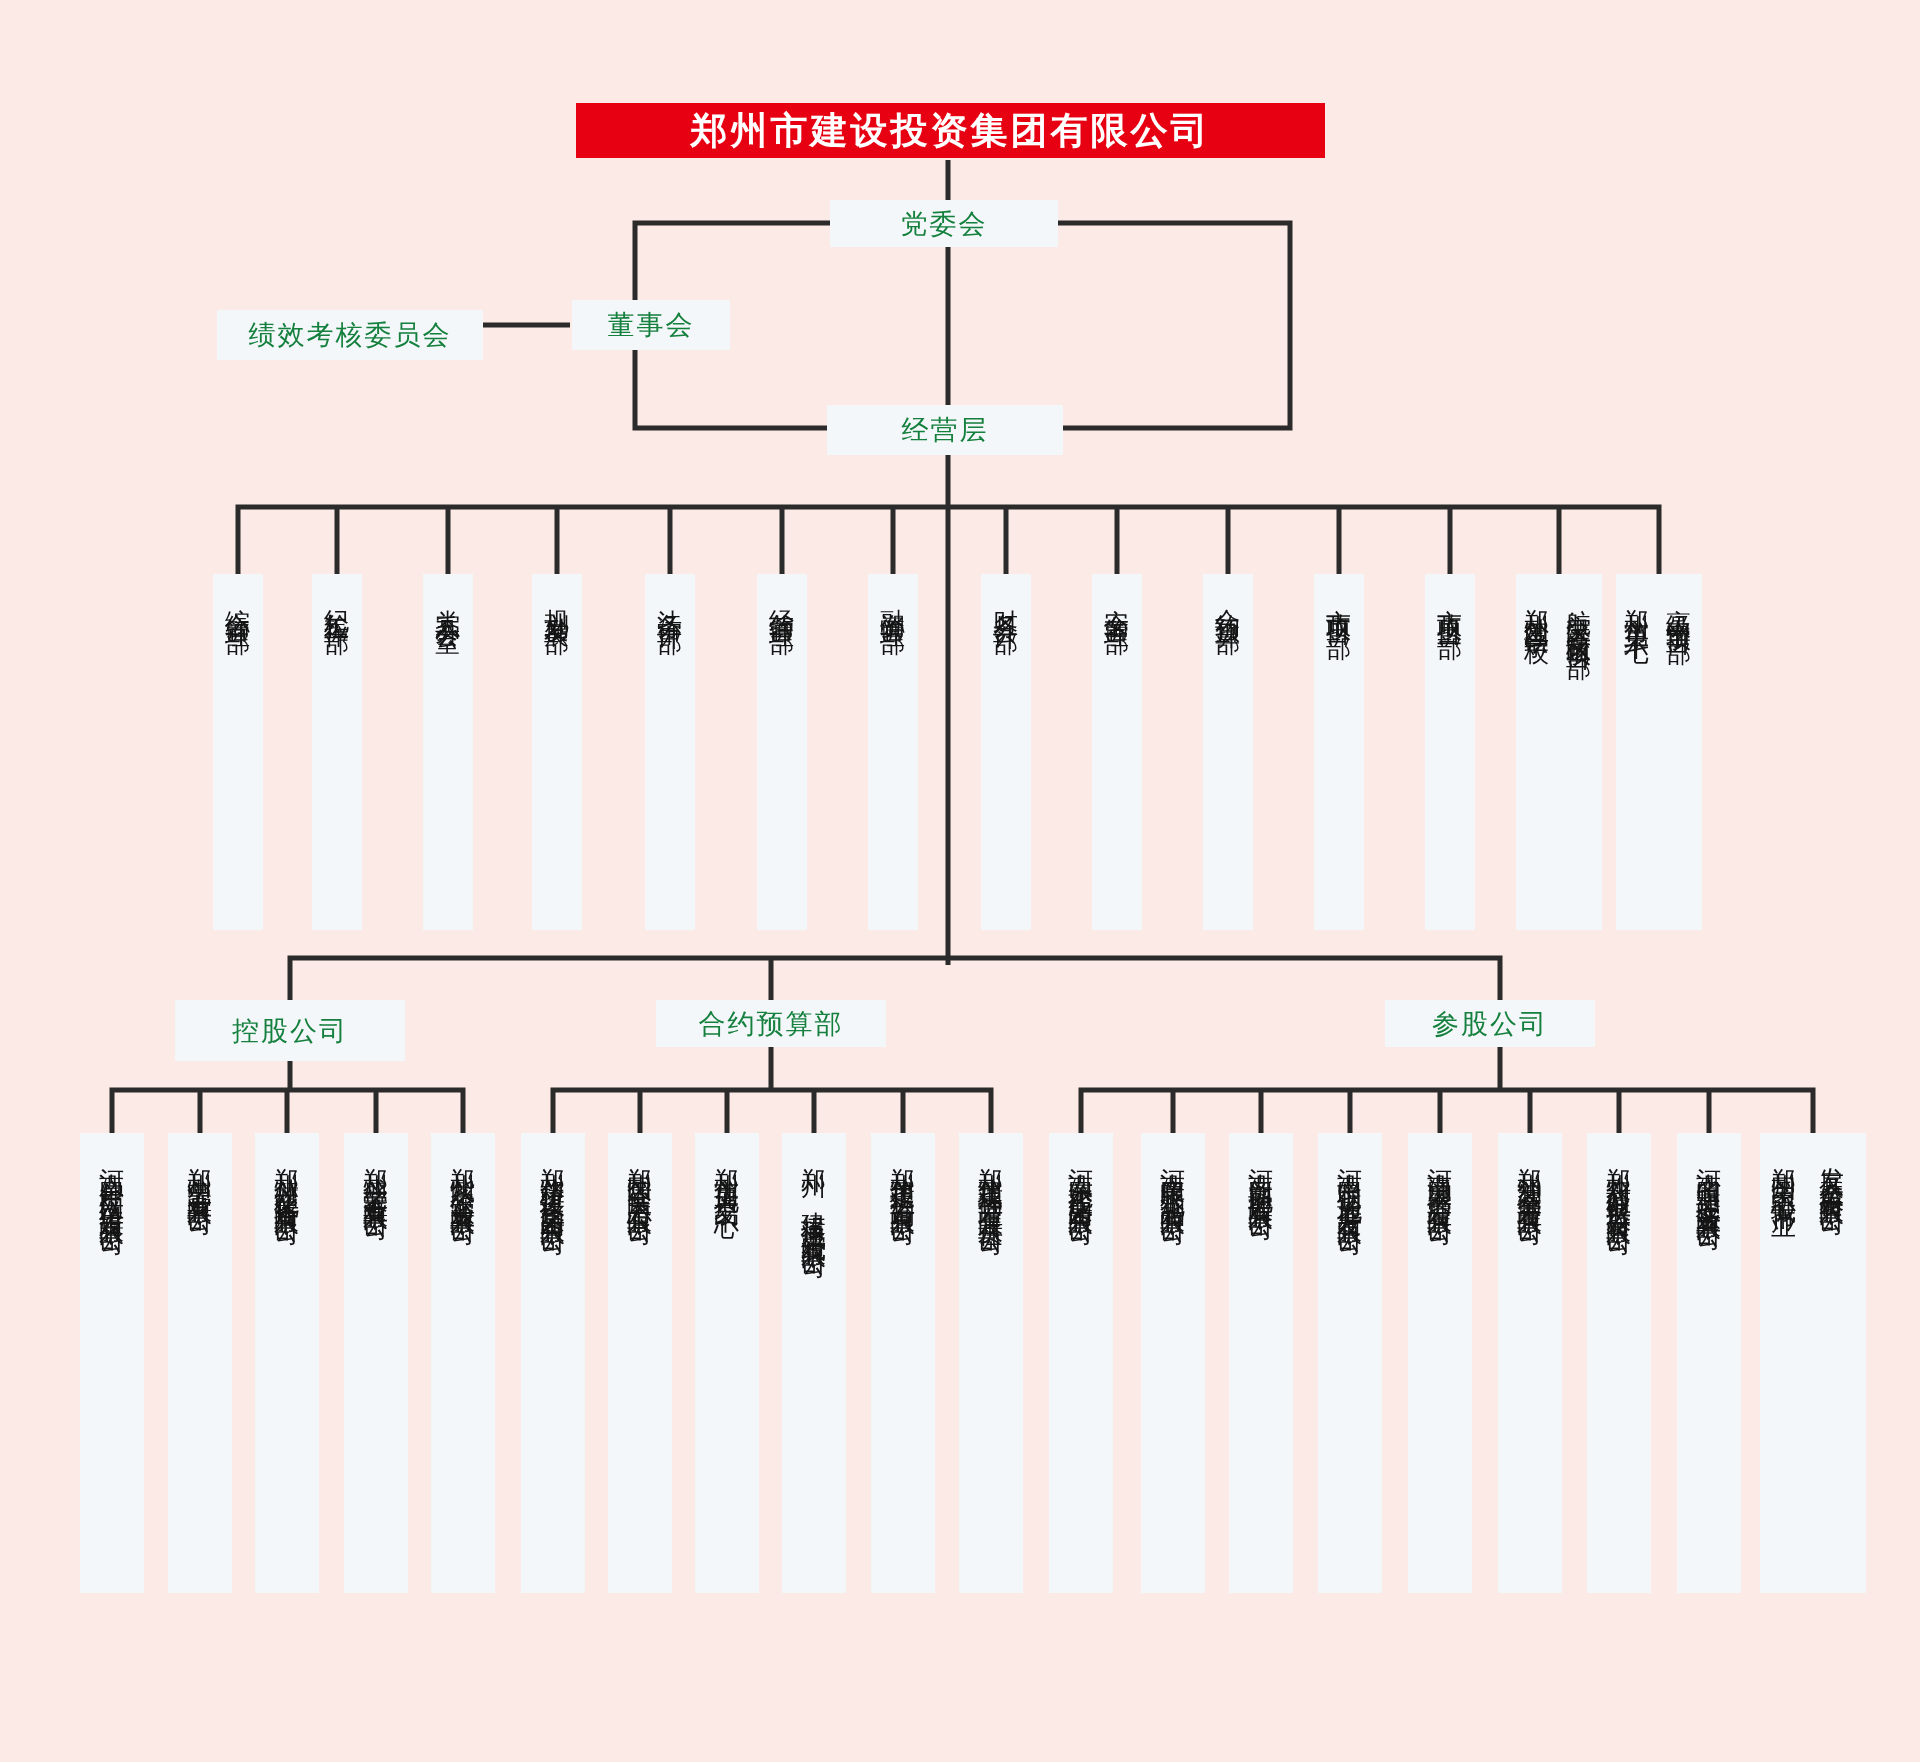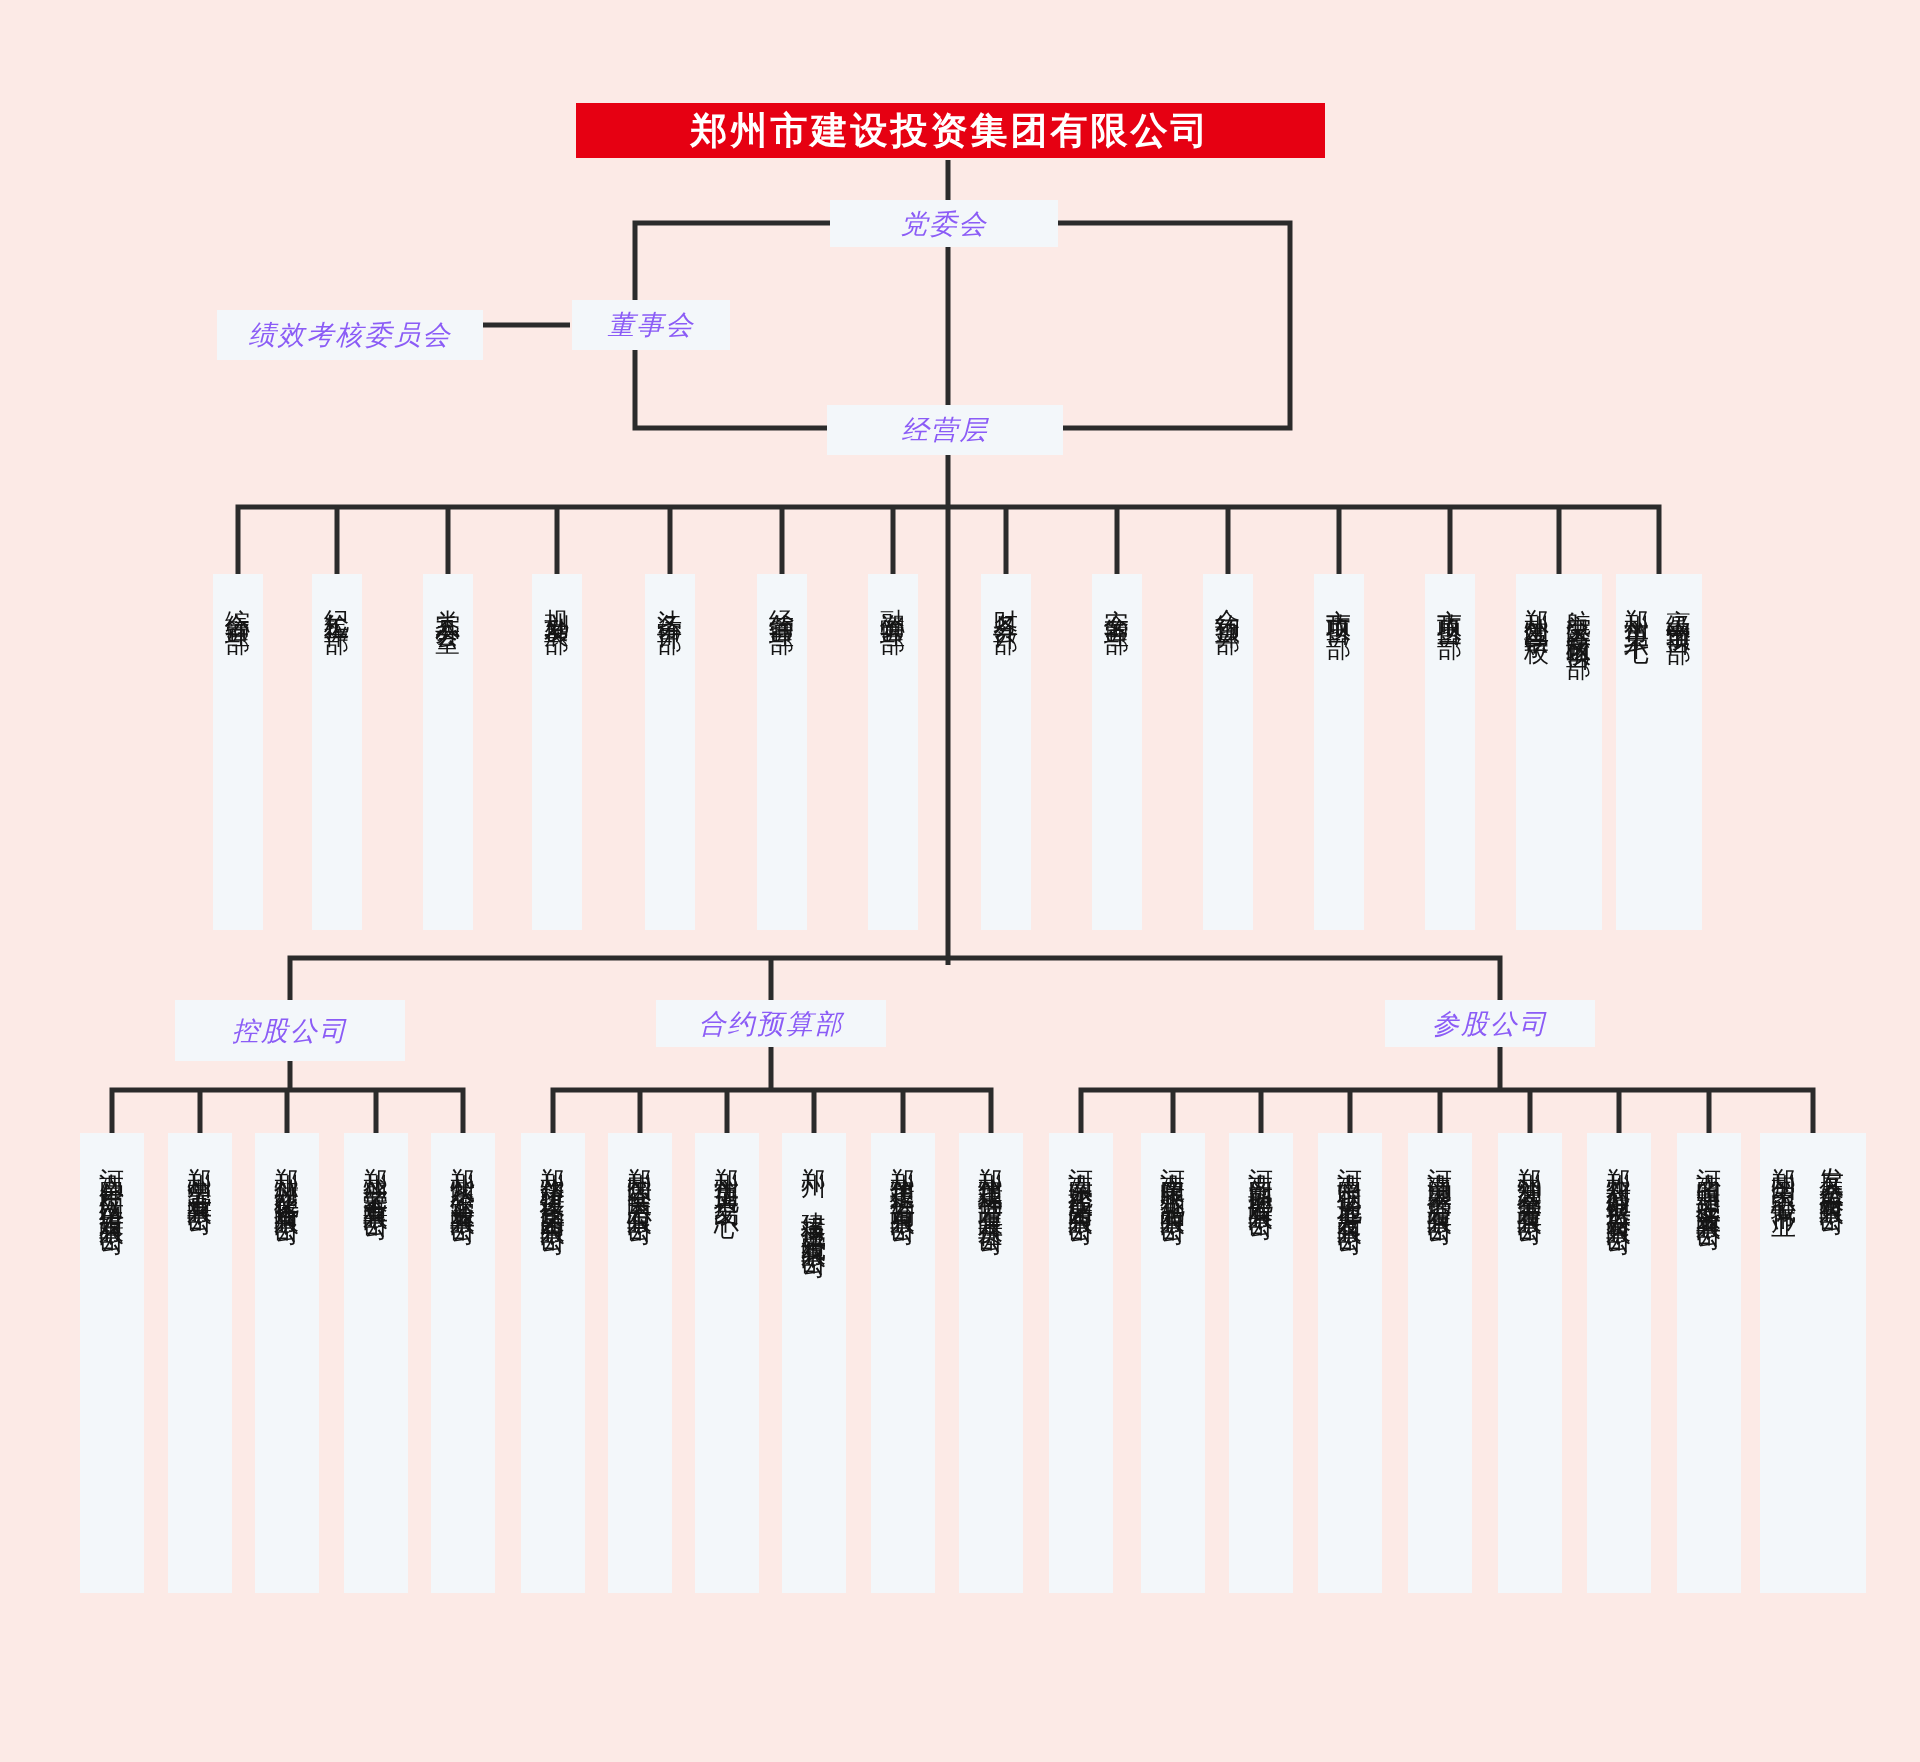--- a/index.html
+++ b/index.html
@@ -1,22 +1,22 @@
 <!DOCTYPE html>
 <html><head>
 <meta charset="utf-8">
 <style>
   html,body{margin:0;padding:0;}
   body{font-family:"Liberation Sans", sans-serif;}
   #stage{position:relative;width:1920px;height:1762px;background:#fceae6;overflow:hidden;}
   #wires{position:absolute;left:0;top:0;z-index:1;}
   .node{
-    position:absolute;z-index:2;background:#f3f7fa;color:#8b5cf6;
+    position:absolute;z-index:2;background:#f3f7fa;color:#15803d;
     display:flex;align-items:center;justify-content:center;
-    font-size:27px;letter-spacing:2px;white-space:nowrap;font-style:italic;
+    font-size:27px;letter-spacing:2px;white-space:nowrap;
   }
   .root{
     position:absolute;z-index:3;background:#e60012;color:#ffffff;
     display:flex;align-items:center;justify-content:center;
     font-size:37px;font-weight:bold;letter-spacing:3px;white-space:nowrap;
   }
   .vbox{
     position:absolute;z-index:2;background:#f3f7fa;color:#141414;
     writing-mode:vertical-lr;text-orientation:upright;
     white-space:pre-line;font-size:25px;letter-spacing:5px;

